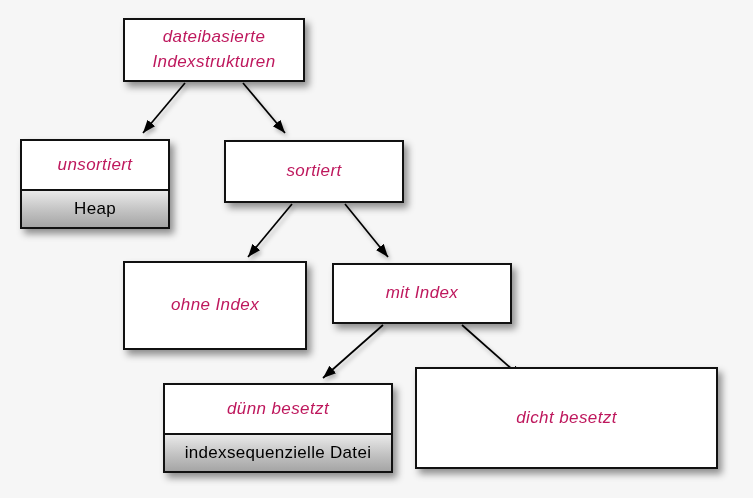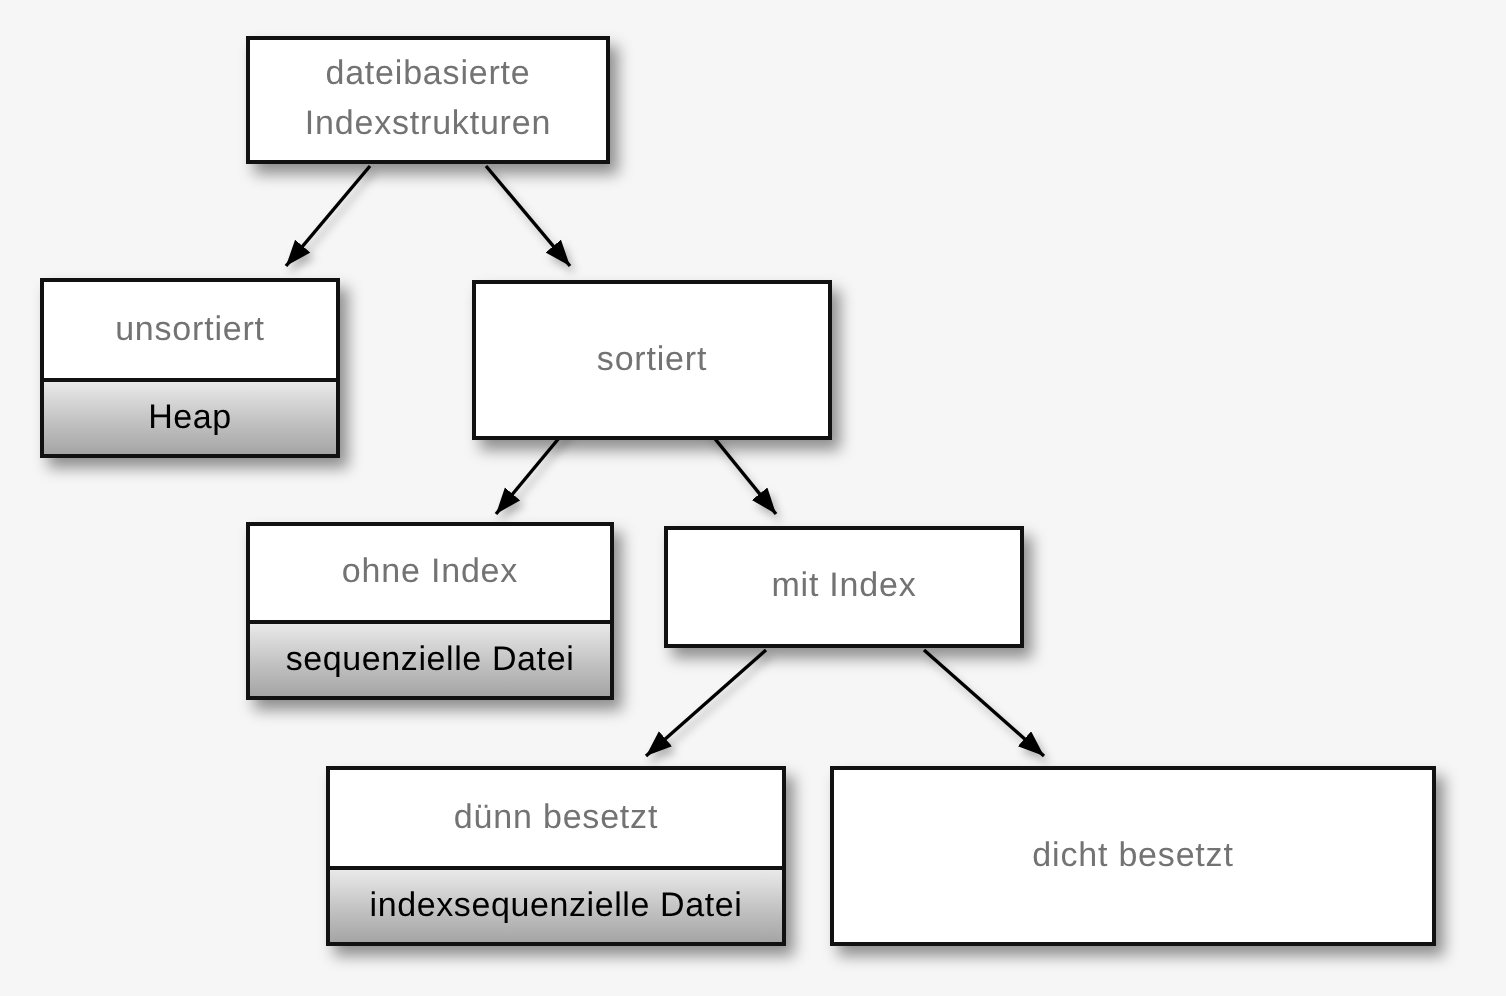--- a/index.html
+++ b/index.html
@@ -37,46 +37,47 @@
     flex-direction: column;
   }
   .node-label {
     flex: 1;
     display: flex;
     align-items: center;
     justify-content: center;
     text-align: center;
     font-size: 17px;
     letter-spacing: 0.4px;
-    color: #737373;
+    color: #be185d;
     white-space: pre-line;
     line-height: 1.45;
+    font-style: italic;
   }
   .node-sublabel {
     flex: 0 0 auto;
     height: 38px;
     box-sizing: border-box;
     border-top: 2px solid #111111;
     background: linear-gradient(180deg, #e9e9e9 0%, #c2c2c2 55%, #a5a5a5 100%);
     display: flex;
     align-items: center;
     justify-content: center;
     text-align: center;
     font-size: 17px;
     letter-spacing: 0.3px;
     color: #000;
   }
   
   #node-root          { left: 123px; top: 18px;  width: 182px; height: 64px; }
   #node-unsortiert    { left: 20px;  top: 139px; width: 150px; height: 90px; }
-  #node-sortiert      { left: 236px; top: 140px; width: 180px; height: 80px; }
+  #node-sortiert      { left: 224px; top: 140px; width: 180px; height: 63px; }
   #node-ohne-index    { left: 123px; top: 261px; width: 184px; height: 89px; justify-content: flex-end; }
   #node-mit-index     { left: 332px; top: 263px; width: 180px; height: 61px; }
   #node-duenn-besetzt { left: 163px; top: 383px; width: 230px; height: 90px; }
-  #node-dicht-besetzt { left: 415px; top: 383px; width: 303px; height: 90px; }
+  #node-dicht-besetzt { left: 415px; top: 367px; width: 303px; height: 102px; }
 </style>
 </head>
 <body>
 
 <div id="canvas">
 
   <svg class="edges" viewBox="0 0 753 498">
     <defs>
       <marker id="arrowhead" markerWidth="15" markerHeight="11" refX="13" refY="5" orient="auto" markerUnits="userSpaceOnUse">
         <path d="M0,0 L13,5 L0,10 z" fill="#000"></path>
@@ -99,21 +100,20 @@
     <div class="node-label">unsortiert</div>
     <div class="node-sublabel">Heap</div>
   </div>
 
   <div class="node" id="node-sortiert">
     <div class="node-label">sortiert</div>
   </div>
 
   <div class="node" id="node-ohne-index">
     <div class="node-label">ohne Index</div>
-    <div class="node-sublabel">sequenzielle Datei</div>
   </div>
 
   <div class="node" id="node-duenn-besetzt">
     <div class="node-label">dünn besetzt</div>
     <div class="node-sublabel">indexsequenzielle Datei</div>
   </div>
 
   <div class="node" id="node-mit-index">
     <div class="node-label">mit Index</div>
   </div>

